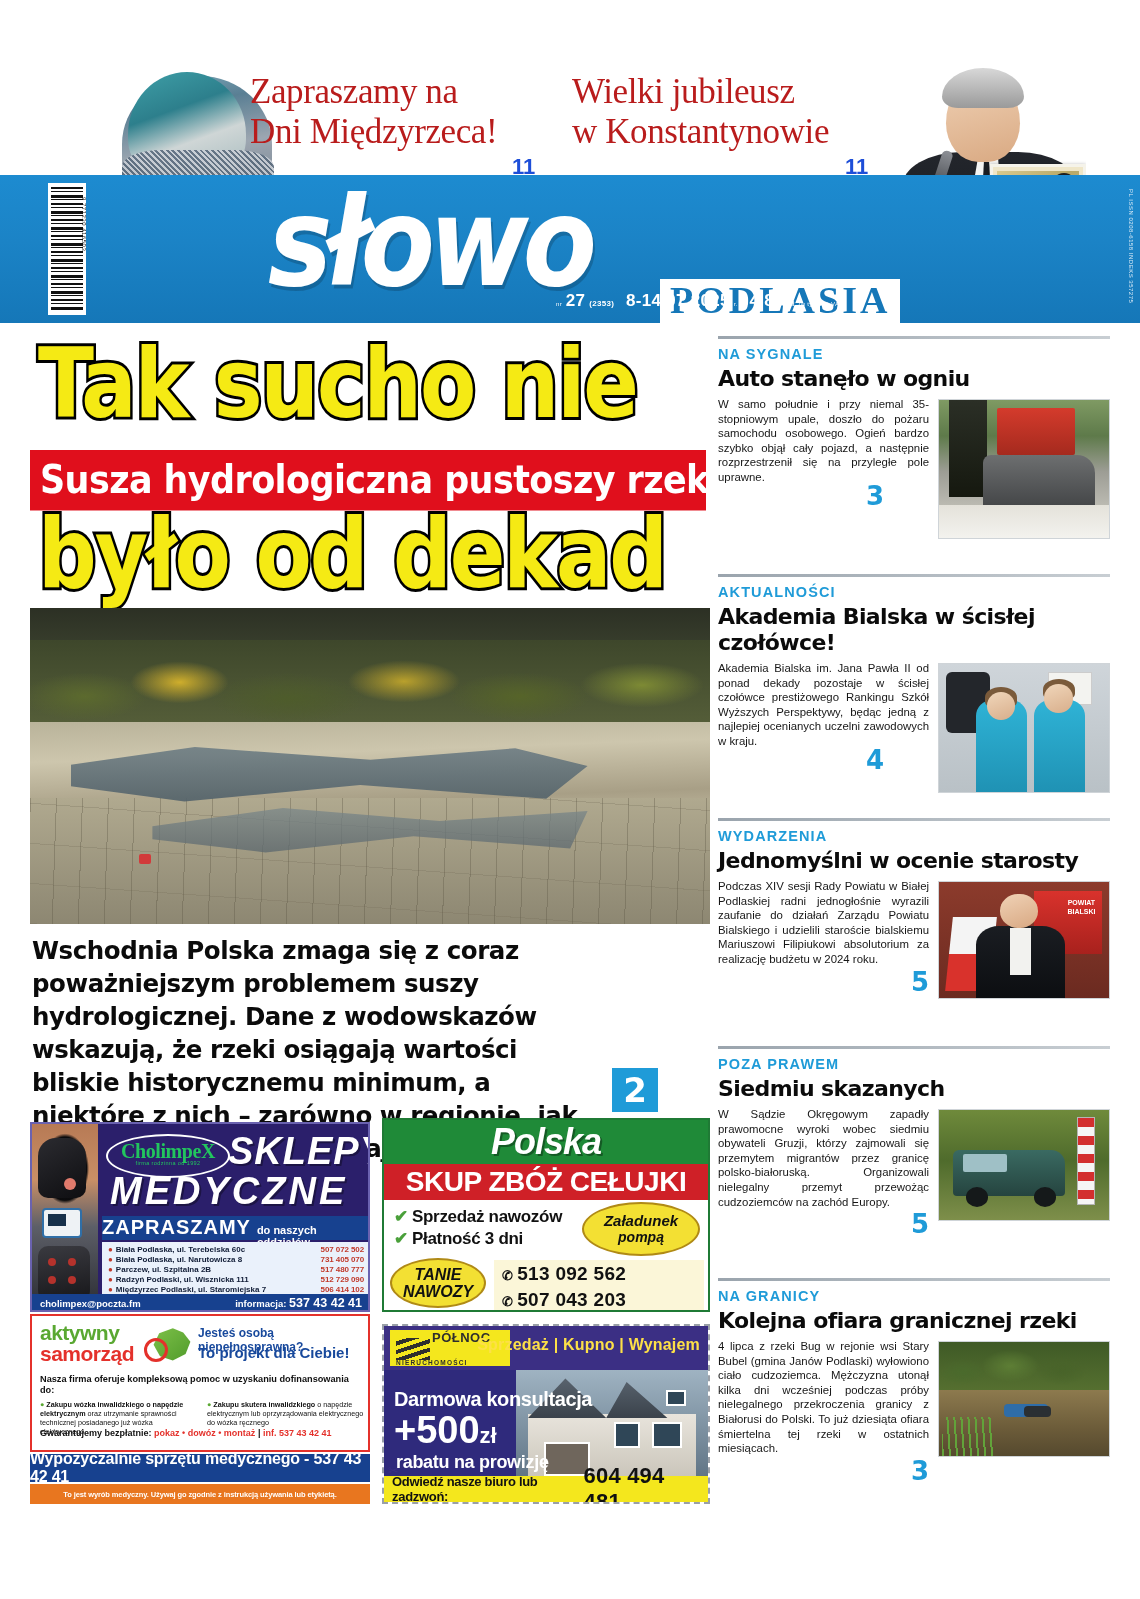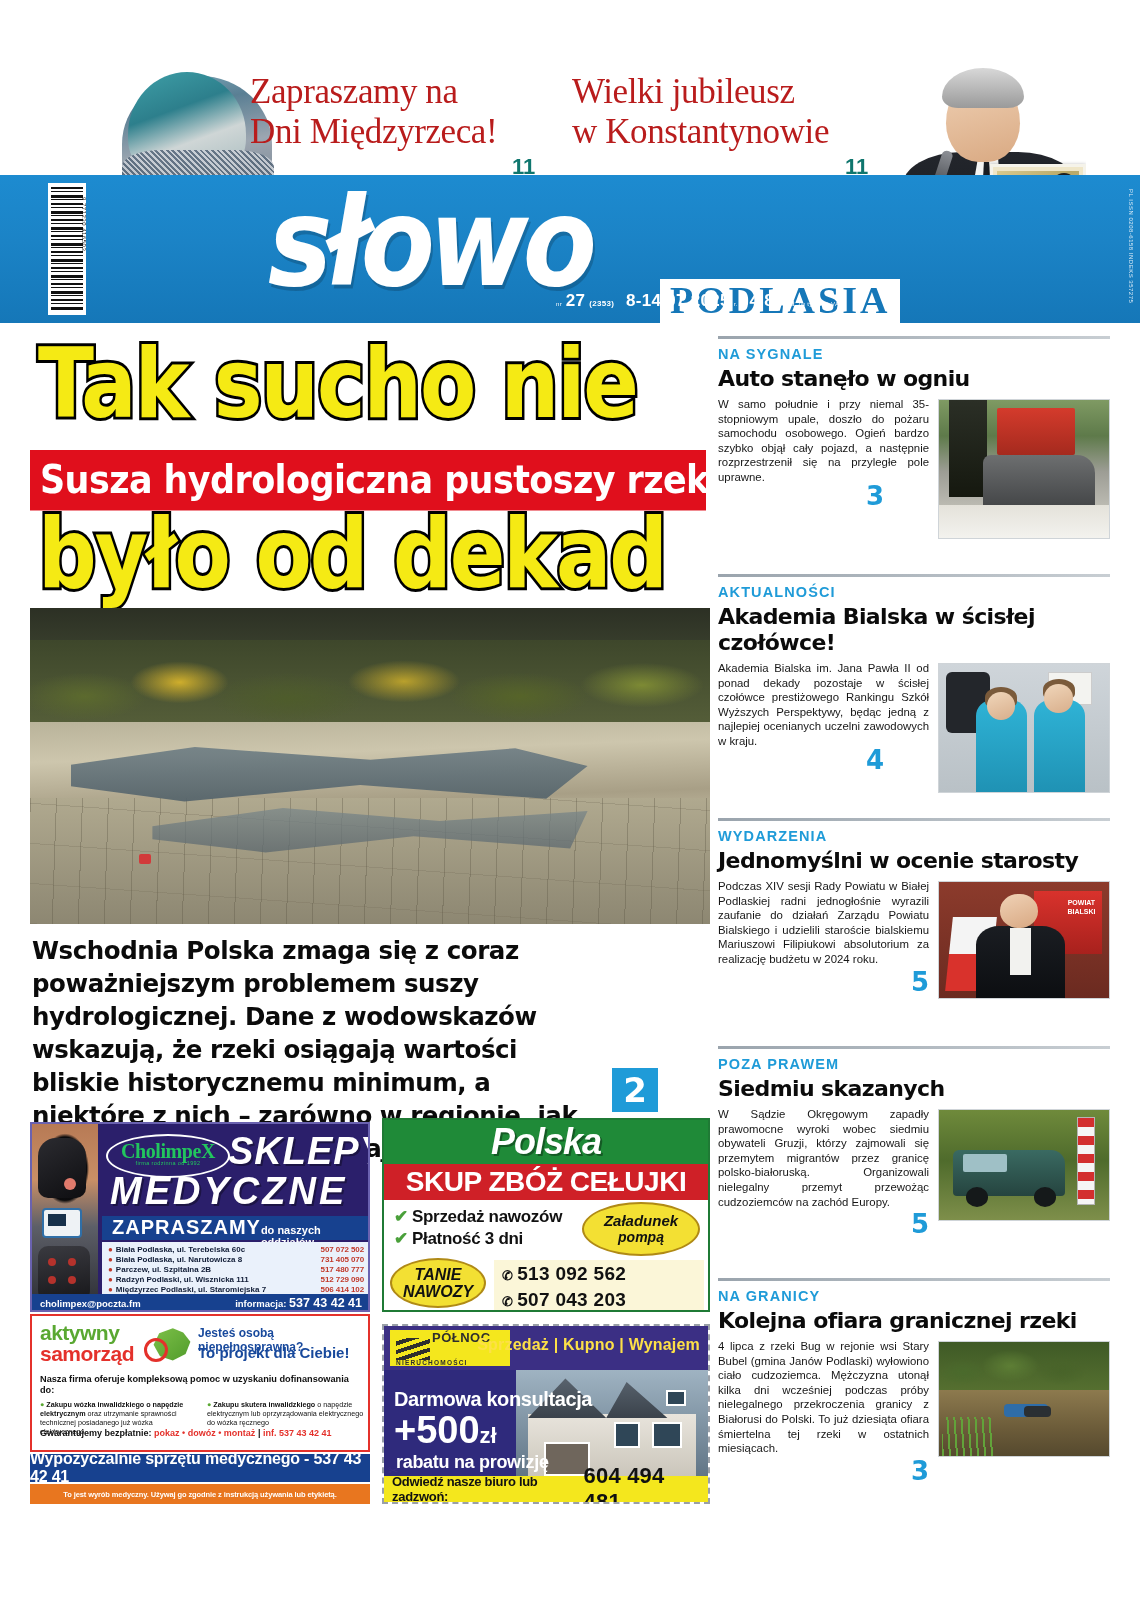--- a/index.html
+++ b/index.html
@@ -87,21 +87,21 @@
   }
   .promo-texts {
     position:absolute; left:0; top:0; width:1140px; height:182px;
   }
   .promo-item { position:absolute; }
   .promo-item .ln {
     font-size:35px; line-height:40px; color:#b91c1c; font-weight:400;
     letter-spacing:-.4px; white-space:nowrap;font-family:Liberation Serif, serif;
   }
   .promo-num {
-    position:absolute; font-size:22px; font-weight:bold; color:#0f766e;
+    position:absolute; font-size:22px; font-weight:bold; color:#1d4ed8;
   }
   #promo0 { left:250px; top:72px; }
   #promo0 .promo-num { left:262px; top:82px; }
   #promo1 { left:572px; top:72px; }
   #promo1 .promo-num { left:273px; top:82px; }
 
   
   .masthead {
     position:absolute; left:0; top:175px; width:1140px; height:148px;
     background:linear-gradient(180deg,#1d8bd0 0%, #1b83c6 45%, #1577b8 100%);
@@ -292,21 +292,21 @@
   }
   .chol-t2 {
     position:absolute; left:78px; top:46px;
     color:#fff; font-size:38px; font-weight:bold; font-style:italic;
     letter-spacing:3px; line-height:42px;
     text-shadow:2px 2px 0 rgba(0,0,0,.35);
   }
   .chol-zapr {
     position:absolute; left:70px; top:92px; width:268px; height:24px;
     background:#17418f; color:#fff;
-    display:flex; align-items:baseline; gap:0; padding-left:10px;
+    display:flex; align-items:baseline; gap:6px; 
   }
   .chol-zapr .big { font-size:20px; font-weight:bold; letter-spacing:1px; }
   .chol-zapr .sml { font-size:11px; font-weight:bold; }
   .chol-list {
     position:absolute; left:70px; top:118px; width:268px; height:52px;
     background:#eaf1fb; padding:3px 6px 0 6px;
   }
   .chol-row {
     display:flex; justify-content:space-between; align-items:center;
     font-size:8px; font-weight:bold; line-height:10px; color:#101c36;

